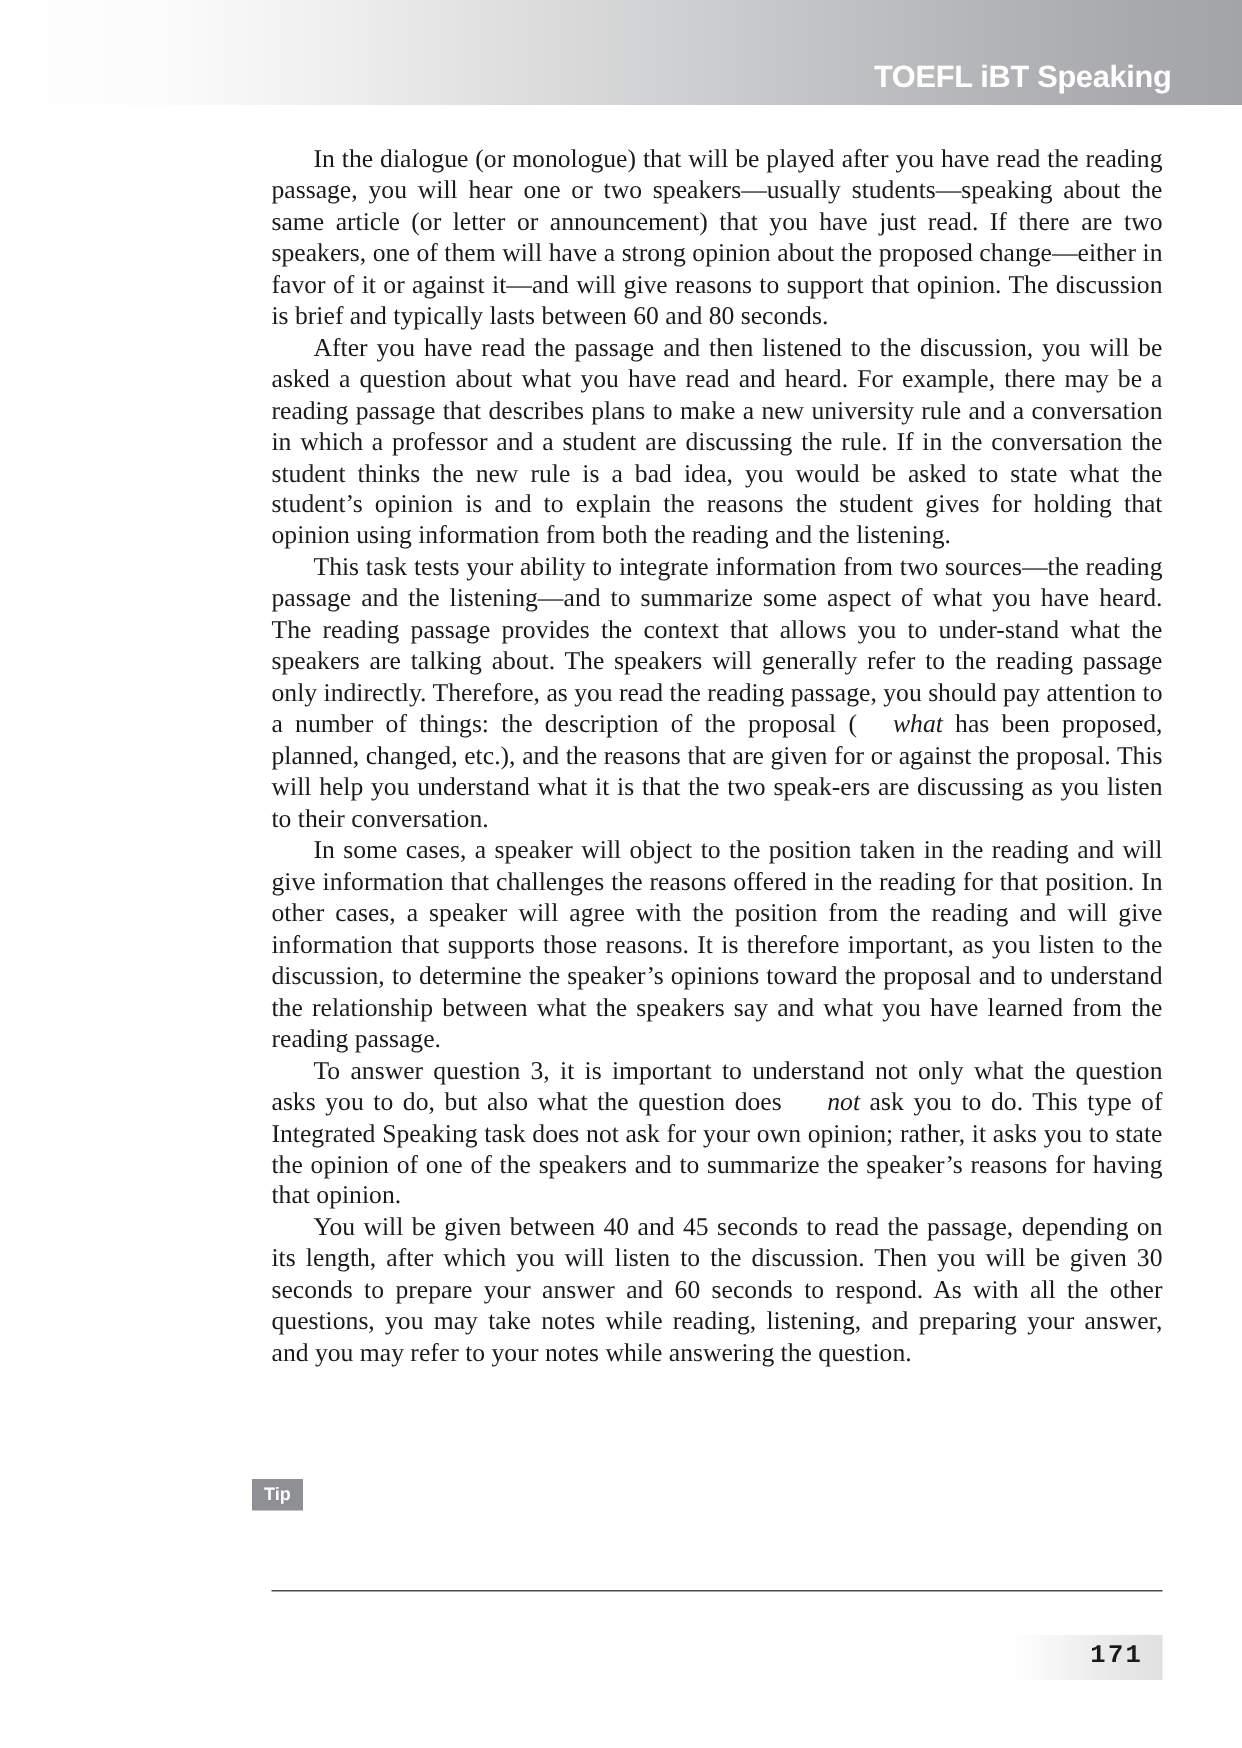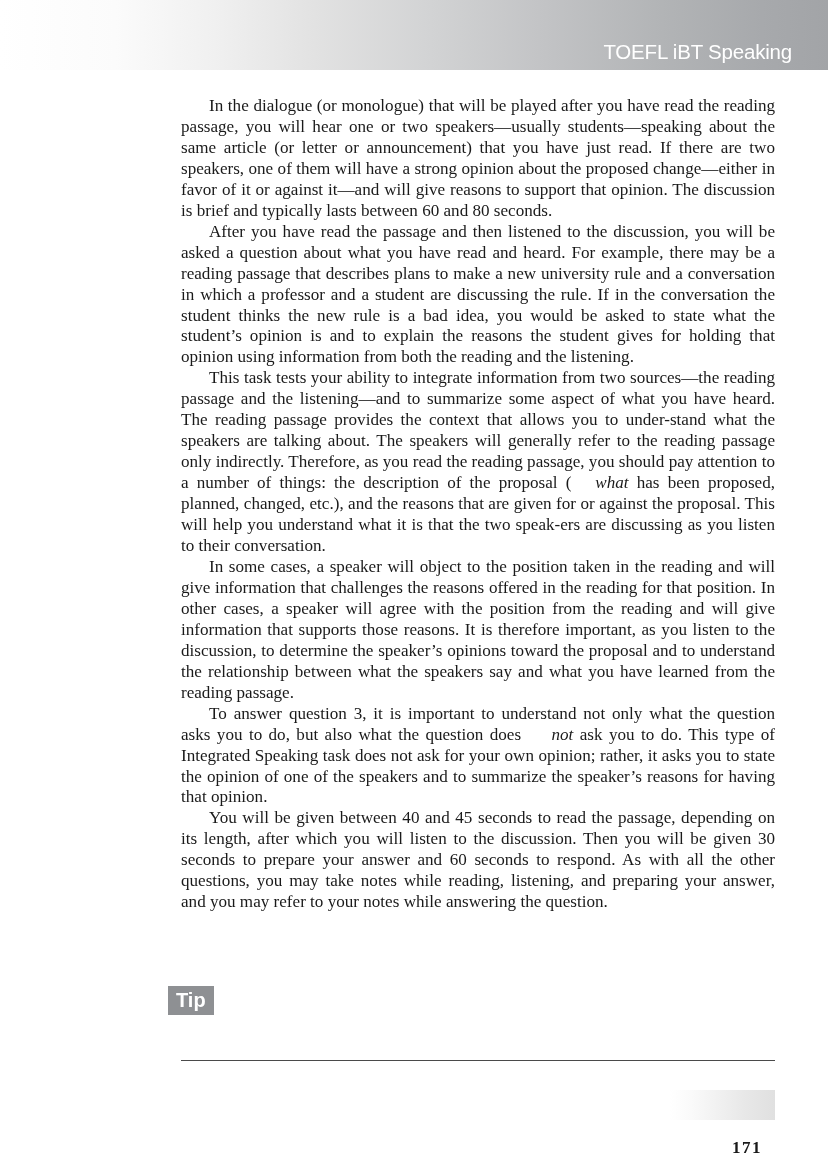--- a/index.html
+++ b/index.html
@@ -29,24 +29,24 @@
         #f0f0f0 26%,
         #e2e2e2 38%,
         #d2d3d4 52%,
         #c2c3c5 66%,
         #b2b4b6 80%,
         #a7a9ac 92%,
         #a2a4a7 100%);
   }
   #header-title {
     position: absolute;
-    right: 36px;
+    right: 47px;
     bottom: 6px;
     font-family: "Liberation Sans", "DejaVu Sans", sans-serif;
-    font-weight: normal;
+    font-weight: bold;
     font-size: 20.5px;
     letter-spacing: -0.2px;
     color: #ffffff;
     white-space: nowrap;
   }
 
   
   #text-column {
     position: absolute;
     left: 181px;
@@ -77,21 +77,21 @@
     left: 168px;
     top: 986px;
     width: 607px;
   }
   #tip-badge {
     display: inline-block;
     background: #8e9093;
     color: #ffffff;
     font-family: "Liberation Sans", "DejaVu Sans", sans-serif;
     font-weight: bold;
-    font-size: 20px;
+    font-size: 12px;
     line-height: 1;
     padding: 4px 8px 5px 8px;
   }
   #tip-text {
     margin: 11px 0 0 13px;
     width: 592px;
     font-style: italic;
     font-size: 17.1px;
     line-height: 22.5px;
     text-align: left;
@@ -118,26 +118,25 @@
         #ffffff 0%,
         #fafafa 20%,
         #f1f1f1 45%,
         #e8e8e8 70%,
         #e0e0e0 100%);
   }
   #page-number {
     position: absolute;
     right: 13px;
     top: 5px;
-    font-family: Liberation Serif, serif;
+    font-family: Liberation Mono, monospace;
     font-weight: bold;
     font-size: 17px;
     letter-spacing: 1.5px;
     color: #1a1a1a;
-    margin-top: 43px;
   }
 </style>
 </head>
 <body>
 
 <div id="header-bar">
   <div id="header-title">TOEFL iBT Speaking</div>
 </div>
 
 <div id="text-column">

